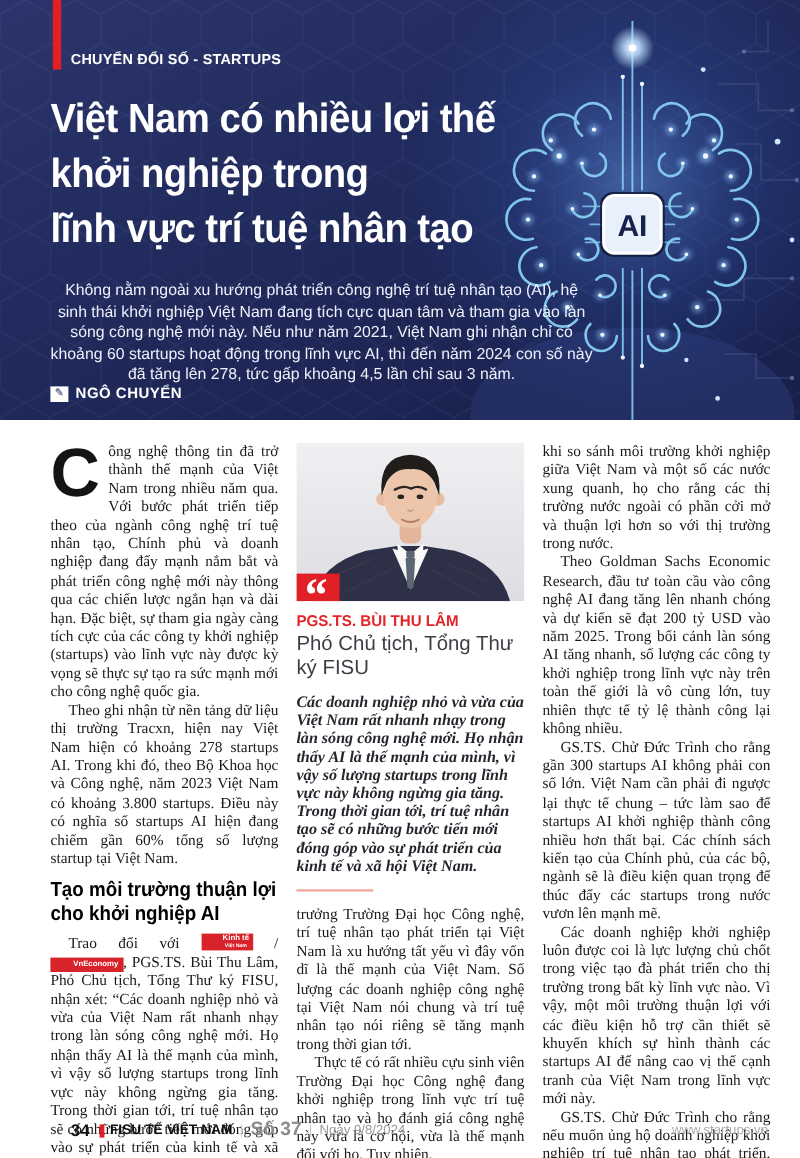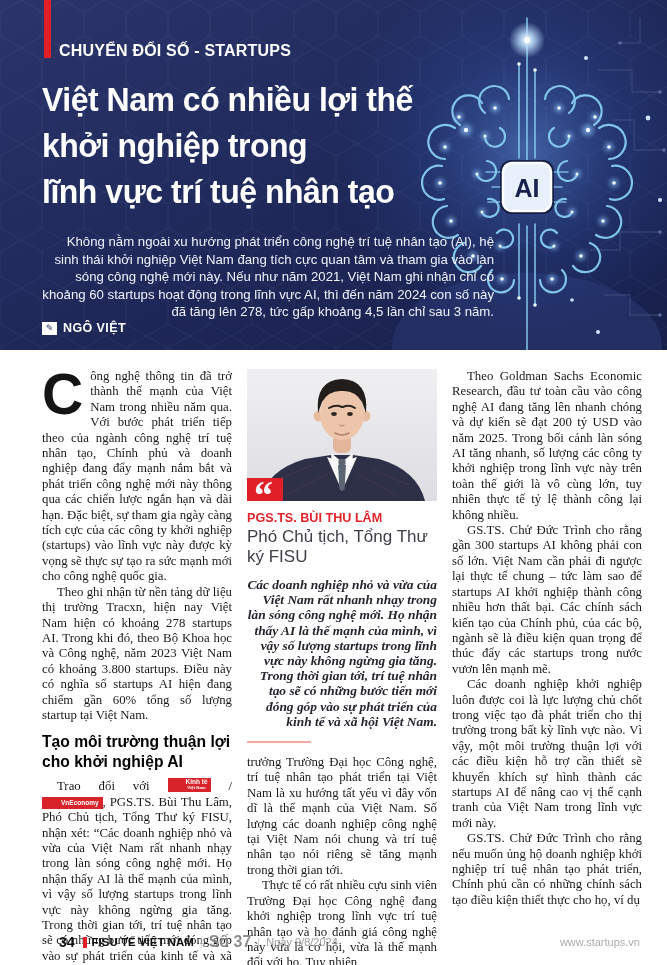--- a/index.html
+++ b/index.html
@@ -5,26 +5,26 @@
   html,body{margin:0;padding:0;background:#ffffff;}
   .page{position:relative;width:667px;height:965px;background:#ffffff;overflow:hidden;
         font-family:"Liberation Serif",serif;}
 
   
   .hero{position:absolute;left:0;top:0;width:667px;height:350px;overflow:hidden;
         background:linear-gradient(155deg,#2b356b 0%,#212b5d 40%,#171f4a 100%);}
   .hero svg{position:absolute;left:0;top:0;}
   .red-bar{position:absolute;left:44px;top:0;width:7px;height:58px;background:#e01f26;}
   .kicker{position:absolute;left:59px;top:42px;color:#ffffff;
-          font-family:"Liberation Sans",sans-serif;font-weight:bold;font-size:16px;letter-spacing:.2px;}
+          font-family:"Liberation Sans",sans-serif;font-weight:bold;font-size:12px;letter-spacing:.2px;}
   .title{position:absolute;left:42px;top:76px;color:#ffffff;
          font-family:"Liberation Sans",sans-serif;font-weight:bold;font-size:34px;line-height:46px;
          letter-spacing:-.5px;transform:scaleX(.94);transform-origin:left top;white-space:nowrap;}
   .lede{position:absolute;left:42px;top:233px;width:452px;color:#eef1fb;
-        font-family:"Liberation Sans",sans-serif;font-size:13.2px;line-height:17.6px;text-align:right;}
+        font-family:"Liberation Sans",sans-serif;font-size:13.2px;line-height:17.6px;text-align:center;}
   .author{position:absolute;left:42px;top:321px;display:flex;align-items:center;gap:6px;}
   .author-box{width:15px;height:13px;background:#ffffff;color:#1b2452;display:flex;align-items:center;
               justify-content:center;font-family:"DejaVu Sans",sans-serif;font-size:9px;}
   .author-name{color:#ffffff;font-family:"Liberation Sans",sans-serif;font-weight:bold;
                font-size:12.5px;letter-spacing:.4px;}
 
   
   .columns{position:absolute;left:42px;top:369px;width:600px;display:flex;gap:15px;}
   .col{width:190px;flex:0 0 190px;}
   .body-p{margin:0;font-size:12.8px;line-height:15.4px;text-align:justify;color:#191919;}
@@ -38,21 +38,21 @@
   .badge .l1{display:block;font-size:6.5px;}
   .badge .l2{display:block;font-size:4.3px;margin-top:.5px;}
   .badge2{font-size:6.5px;padding:3px 4px;}
 
   
   .photo-wrap{position:relative;width:190px;height:132px;}
   .cap-name{font-family:"Liberation Sans",sans-serif;font-weight:bold;font-size:13px;color:#e4242b;
             margin:9px 0 2px;transform:scaleX(.97);transform-origin:left;white-space:nowrap;}
   .cap-role{font-family:"Liberation Sans",sans-serif;font-size:17px;color:#3e3e46;margin:0 0 10px;}
   .pull-quote{font-style:italic;font-weight:bold;font-size:13.4px;line-height:15.2px;color:#25252d;
-              text-align:right;margin:4px 0 12px;}
+              text-align:left;margin:4px 0 12px;}
   .quote-rule{width:64px;height:2px;background:#f2aba3;margin:7px 0 12px;}
 
   
   .footer{position:absolute;left:42px;top:933px;width:598px;display:flex;align-items:center;
           font-family:"Liberation Sans",sans-serif;}
   .f-page{font-weight:bold;font-size:14px;color:#111111;margin-left:17px;}
   .f-redbar{width:4px;height:11px;background:#e01f26;margin:0 5px 0 8px;}
   .f-brand{font-weight:bold;font-size:11.5px;color:#111111;}
   .f-sep{color:#c9c9c9;margin:0 6px;font-size:11px;}
   .f-issue{font-weight:bold;font-size:16px;color:#8d8d8d;}
@@ -194,21 +194,21 @@
     <div class="title">
       <div>Việt Nam có nhiều lợi thế</div>
       <div>khởi nghiệp trong</div>
       <div>lĩnh vực trí tuệ nhân tạo</div>
     </div>
 
     <div class="lede">Không nằm ngoài xu hướng phát triển công nghệ trí tuệ nhân tạo (AI), hệ sinh thái khởi nghiệp Việt Nam đang tích cực quan tâm và tham gia vào làn sóng công nghệ mới này. Nếu như năm 2021, Việt Nam ghi nhận chỉ có khoảng 60 startups hoạt động trong lĩnh vực AI, thì đến năm 2024 con số này đã tăng lên 278, tức gấp khoảng 4,5 lần chỉ sau 3 năm.</div>
 
     <div class="author">
       <span class="author-box">✎</span>
-      <span class="author-name">NGÔ VIỆT</span>
+      <span class="author-name">NGÔ CHUYỂN</span>
     </div>
   </div>
 
   <div class="columns">
 
     <div class="col">
       <p class="body-p"><span class="dropcap">C</span><span>ông nghệ thông tin đã trở thành thế mạnh của Việt Nam trong nhiều năm qua. Với bước phát triển tiếp theo của ngành công nghệ trí tuệ nhân tạo, Chính phủ và doanh nghiệp đang đẩy mạnh nắm bắt và phát triển công nghệ mới này thông qua các chiến lược ngắn hạn và dài hạn. Đặc biệt, sự tham gia ngày càng tích cực của các công ty khởi nghiệp (startups) vào lĩnh vực này được kỳ vọng sẽ thực sự tạo ra sức mạnh mới cho công nghệ quốc gia.</span></p>
       <p class="body-p ind">Theo ghi nhận từ nền tảng dữ liệu thị trường Tracxn, hiện nay Việt Nam hiện có khoảng 278 startups AI. Trong khi đó, theo Bộ Khoa học và Công nghệ, năm 2023 Việt Nam có khoảng 3.800 startups. Điều này có nghĩa số startups AI hiện đang chiếm gần 60% tổng số lượng startup tại Việt Nam.</p>
       <div class="sec-heading">
         <div>Tạo môi trường thuận lợi</div>
@@ -268,20 +268,21 @@
       </div>
       <div class="cap-name">PGS.TS. BÙI THU LÂM</div>
       <div class="cap-role">Phó Chủ tịch, Tổng Thư ký FISU</div>
       <p class="pull-quote">Các doanh nghiệp nhỏ và vừa của Việt Nam rất nhanh nhạy trong làn sóng công nghệ mới. Họ nhận thấy AI là thế mạnh của mình, vì vậy số lượng startups trong lĩnh vực này không ngừng gia tăng. Trong thời gian tới, trí tuệ nhân tạo sẽ có những bước tiến mới đóng góp vào sự phát triển của kinh tế và xã hội Việt Nam.</p>
       <div class="quote-rule"></div>
       <p class="body-p">trưởng Trường Đại học Công nghệ, trí tuệ nhân tạo phát triển tại Việt Nam là xu hướng tất yếu vì đây vốn dĩ là thế mạnh của Việt Nam. Số lượng các doanh nghiệp công nghệ tại Việt Nam nói chung và trí tuệ nhân tạo nói riêng sẽ tăng mạnh trong thời gian tới.</p>
       <p class="body-p ind">Thực tế có rất nhiều cựu sinh viên Trường Đại học Công nghệ đang khởi nghiệp trong lĩnh vực trí tuệ nhân tạo và họ đánh giá công nghệ này vừa là cơ hội, vừa là thế mạnh đối với họ. Tuy nhiên,</p>
     </div>
 
     <div class="col">
+      <p class="body-p">khi so sánh môi trường khởi nghiệp giữa Việt Nam và một số các nước xung quanh, họ cho rằng các thị trường nước ngoài có phần cởi mở và thuận lợi hơn so với thị trường trong nước.</p>
       <p class="body-p ind">Theo Goldman Sachs Economic Research, đầu tư toàn cầu vào công nghệ AI đang tăng lên nhanh chóng và dự kiến sẽ đạt 200 tỷ USD vào năm 2025. Trong bối cảnh làn sóng AI tăng nhanh, số lượng các công ty khởi nghiệp trong lĩnh vực này trên toàn thế giới là vô cùng lớn, tuy nhiên thực tế tỷ lệ thành công lại không nhiều.</p>
       <p class="body-p ind">GS.TS. Chử Đức Trình cho rằng gần 300 startups AI không phải con số lớn. Việt Nam cần phải đi ngược lại thực tế chung – tức làm sao để startups AI khởi nghiệp thành công nhiều hơn thất bại. Các chính sách kiến tạo của Chính phủ, của các bộ, ngành sẽ là điều kiện quan trọng để thúc đẩy các startups trong nước vươn lên mạnh mẽ.</p>
       <p class="body-p ind">Các doanh nghiệp khởi nghiệp luôn được coi là lực lượng chủ chốt trong việc tạo đà phát triển cho thị trường trong bất kỳ lĩnh vực nào. Vì vậy, một môi trường thuận lợi với các điều kiện hỗ trợ cần thiết sẽ khuyến khích sự hình thành các startups AI để nâng cao vị thế cạnh tranh của Việt Nam trong lĩnh vực mới này.</p>
       <p class="body-p ind">GS.TS. Chử Đức Trình cho rằng nếu muốn ủng hộ doanh nghiệp khởi nghiệp trí tuệ nhân tạo phát triển, Chính phủ cần có những chính sách tạo điều kiện thiết thực cho họ, ví dụ</p>
     </div>
   </div>
 
   <div class="footer">
     <span class="f-page">34</span>
     <span class="f-redbar"></span>

